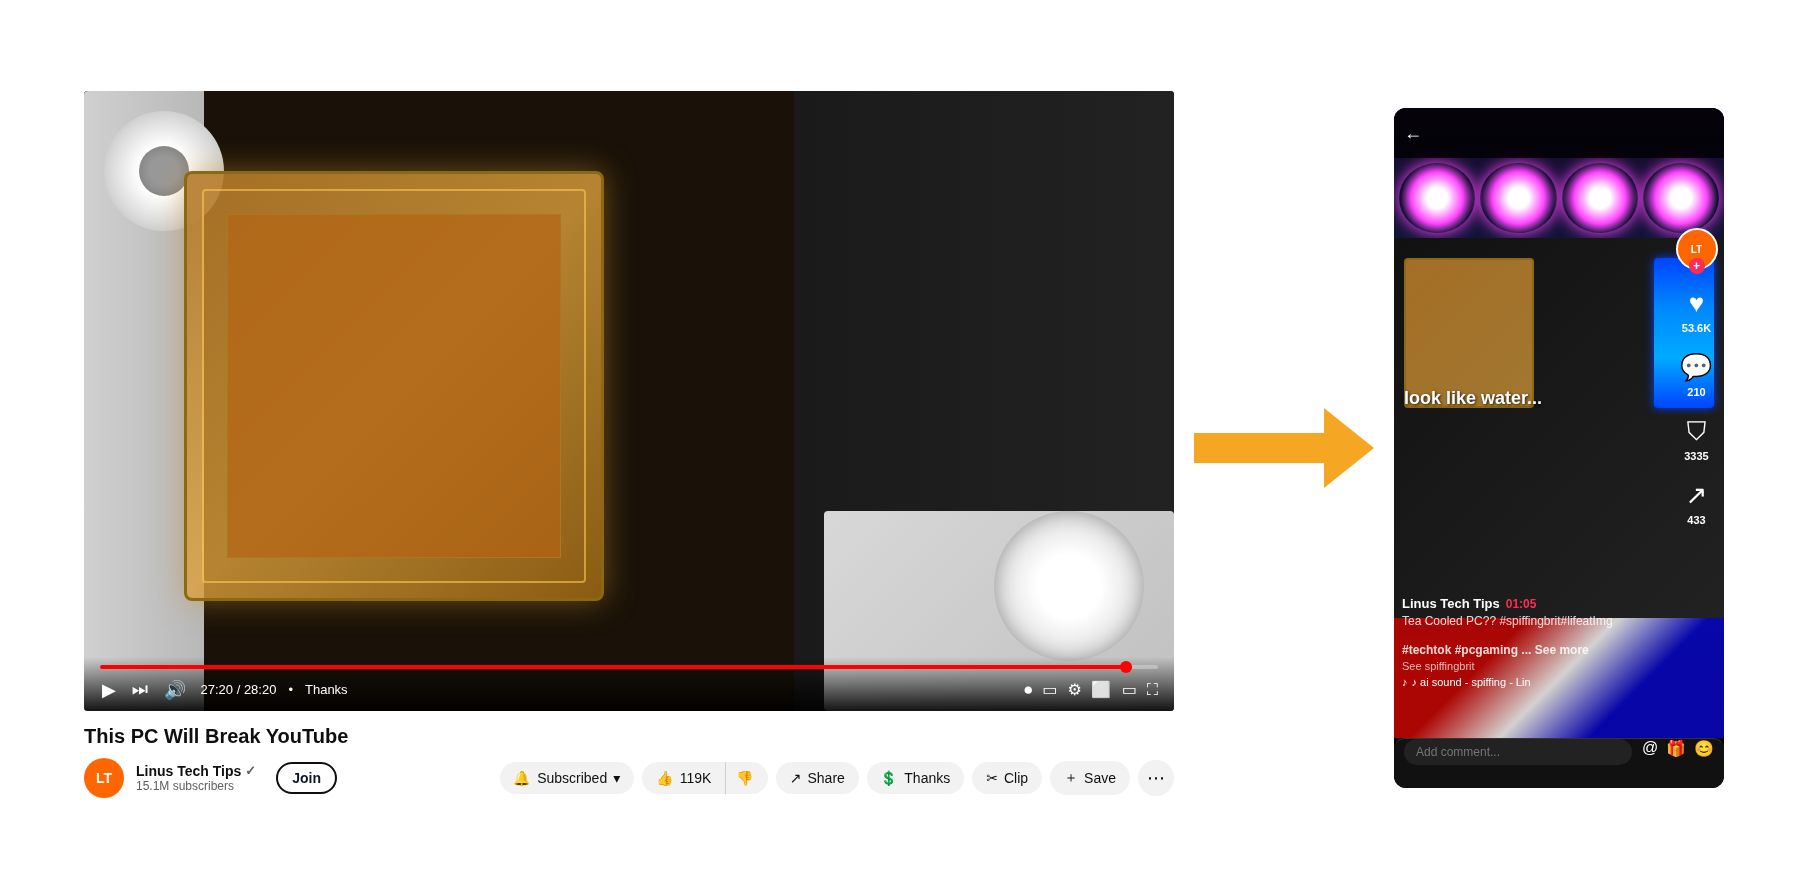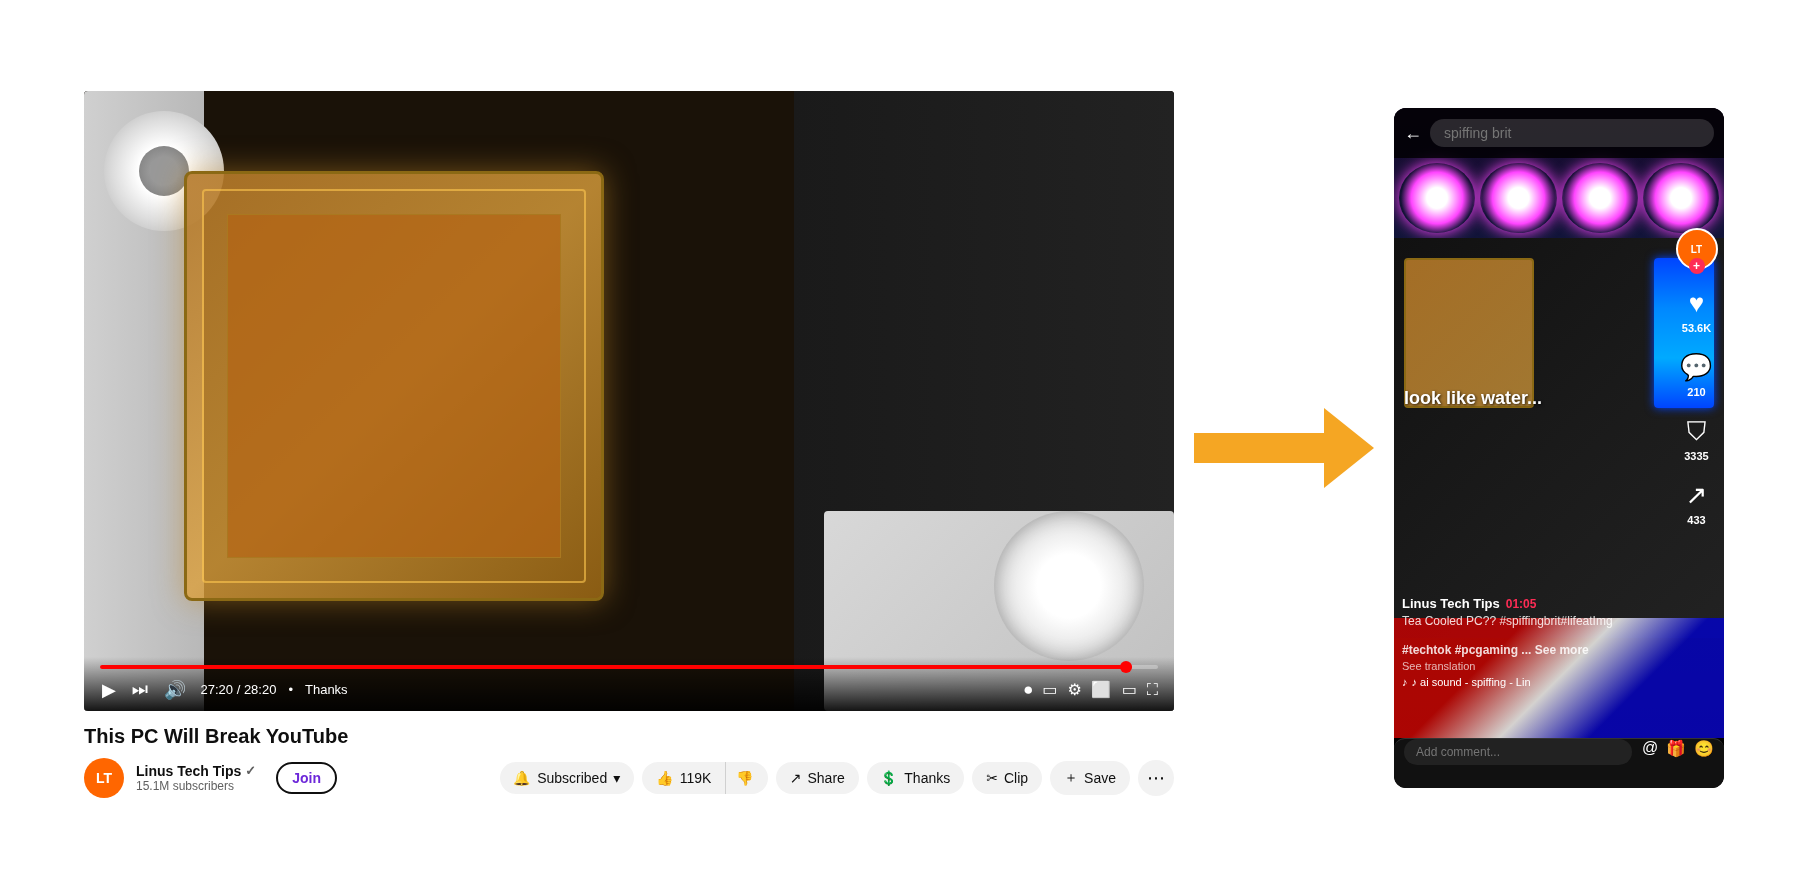--- a/index.html
+++ b/index.html
@@ -340,21 +340,21 @@
     }
 
     .join-btn {
       background: none;
       border: 2px solid #0f0f0f;
       border-radius: 20px;
       padding: 6px 14px;
       font-size: 14px;
       font-weight: 600;
       cursor: pointer;
-      color: #6d28d9;
+      color: #0f172a;
       margin-left: 8px;
     }
 
     .action-buttons {
       margin-left: auto;
       display: flex;
       align-items: center;
       gap: 8px;
     }
 
@@ -838,21 +838,20 @@
     <div class="arrow-shape">
       <div class="arrow-body"></div>
       <div class="arrow-head"></div>
     </div>
   </div>
 
   <div class="tiktok-section">
 
     <div class="tiktok-header">
       <button class="tiktok-back-btn">←</button>
-      <input class="tiktok-search-bar" type="text" value="" placeholder="spiffing brit" style="">
     </div>
 
     <div class="tiktok-video-bg">
       <div class="tiktok-pc-visual">
 
         <div class="rgb-fan-row">
           <div class="rgb-fan"></div>
           <div class="rgb-fan"></div>
           <div class="rgb-fan"></div>
           <div class="rgb-fan"></div>
@@ -896,21 +895,21 @@
           <span>Linus Tech Tips</span>
           <span class="tiktok-duration">01:05</span>
         </div>
         <div class="tiktok-description">
           <span>Tea Cooled PC?? #spiffingbrit#lifeatImg</span>
         </div>
         <div class="tiktok-see-more">
           <span>#techtok #pcgaming ...</span>
           <span style="font-weight:700; cursor:pointer;">See more</span>
         </div>
-        <div class="tiktok-translation" style="cursor:pointer;">See translation</div>
+        <div class="tiktok-translation" style="cursor:pointer;">See spiffingbrit</div>
         <div class="tiktok-sound">
           <span>♪</span>
           <span>♪ ai sound - spiffing - Lin</span>
         </div>
       </div>
     </div>
 
     <div class="tiktok-comment-bar">
       <input class="comment-input" type="text" placeholder="Add comment..." style="">
       <div class="comment-icons">

